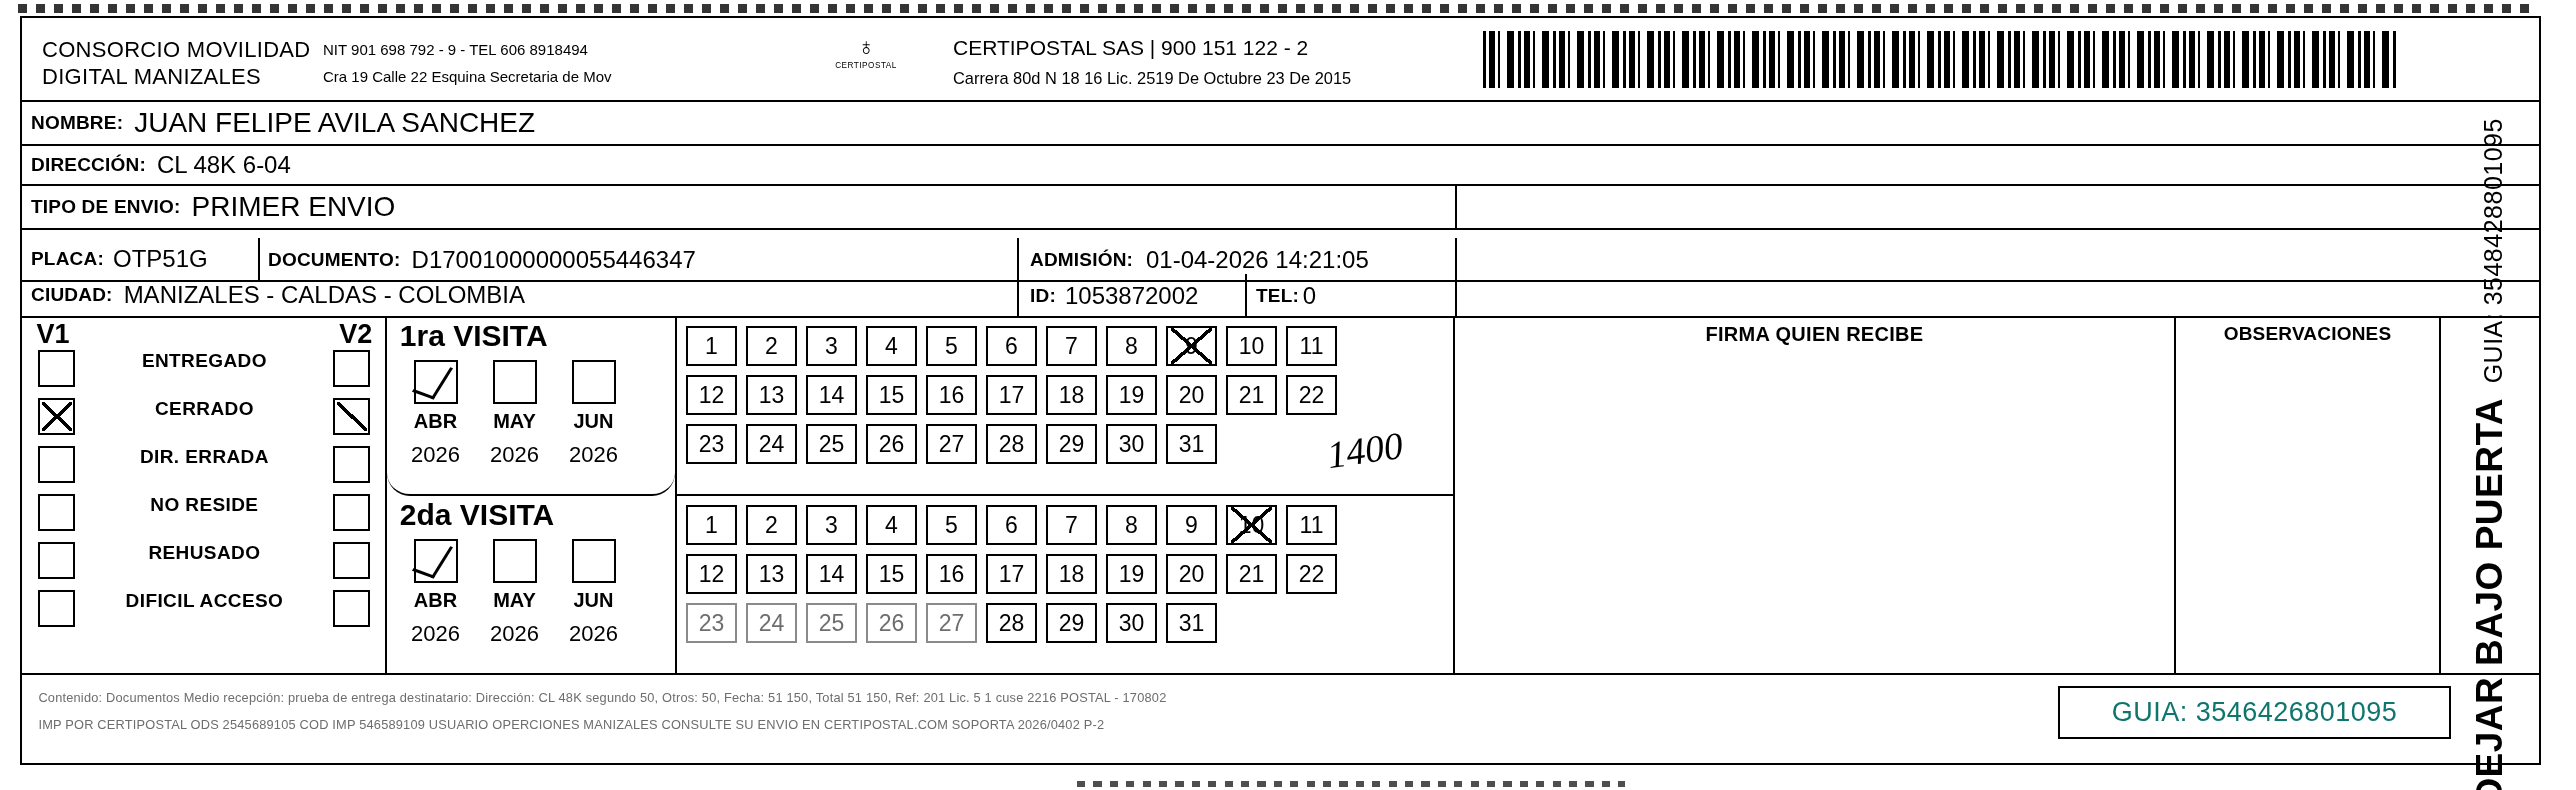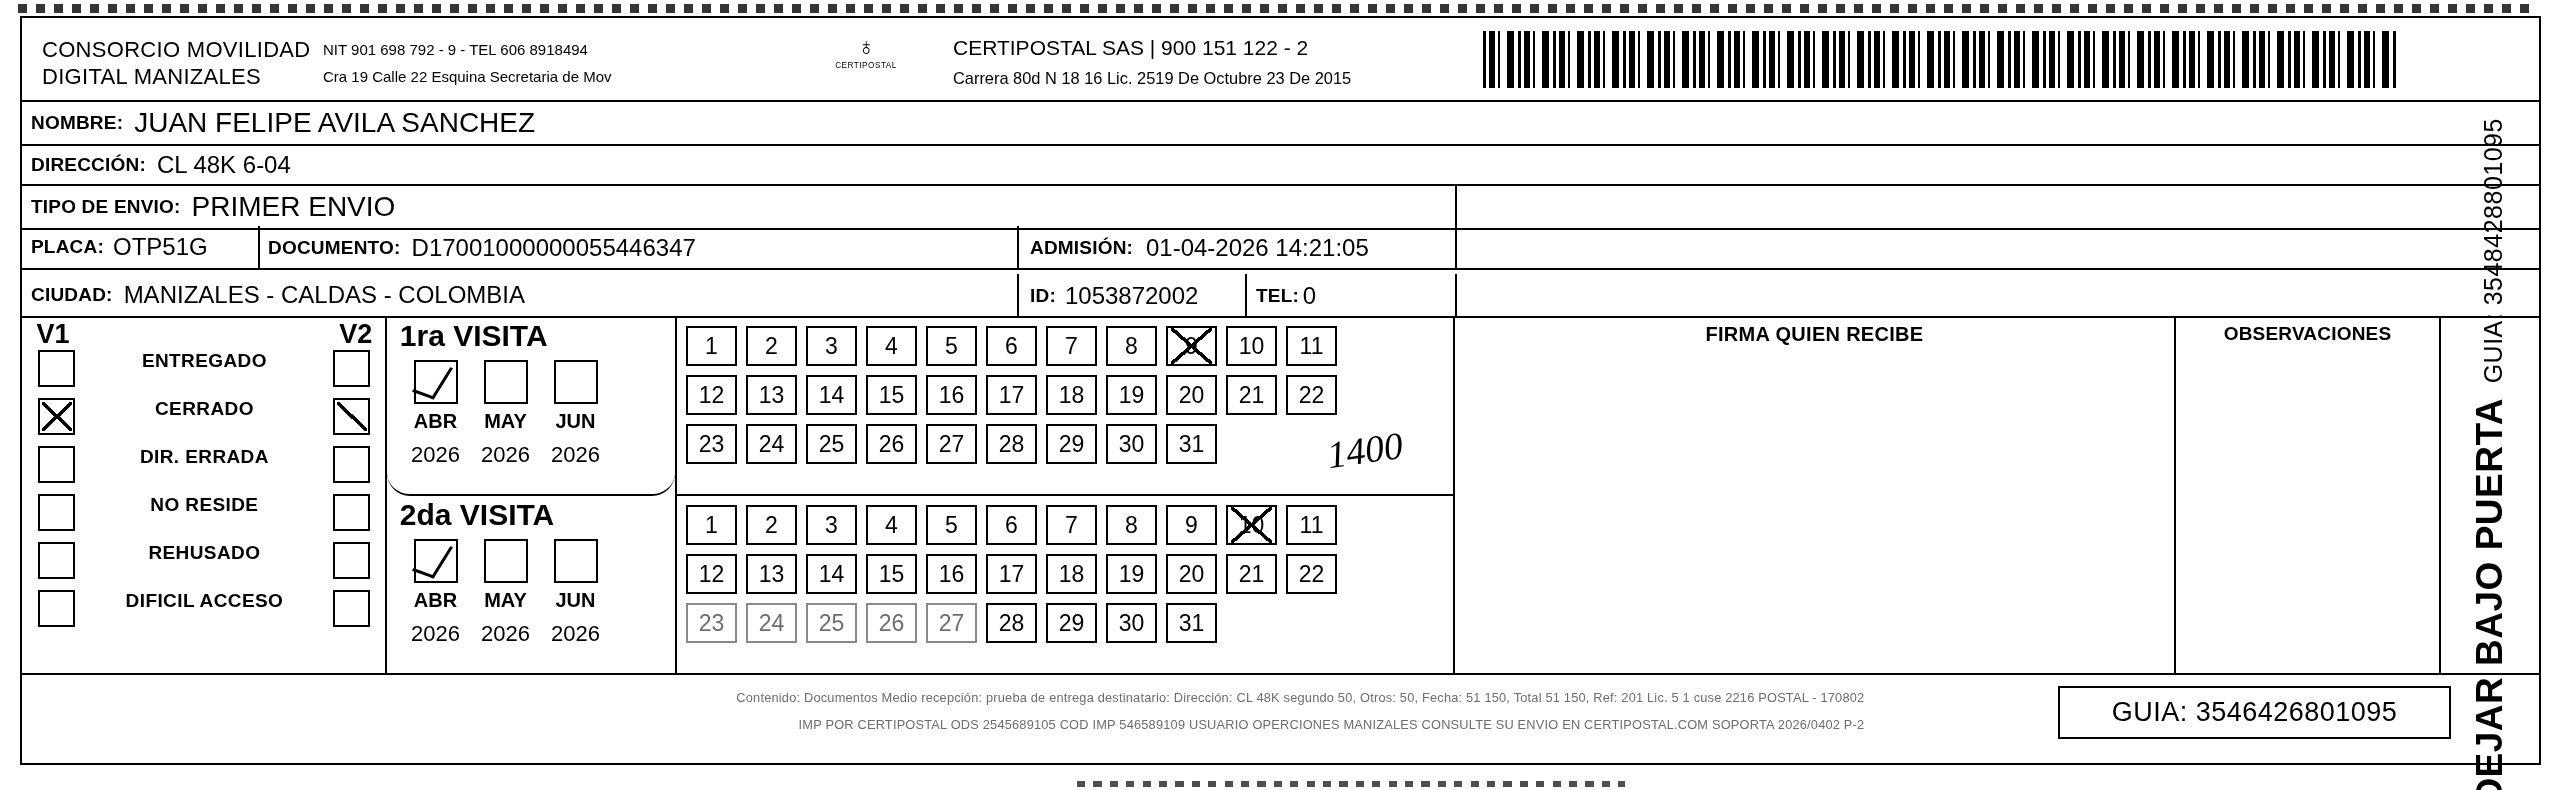--- a/index.html
+++ b/index.html
@@ -103,21 +103,21 @@
   .k {
     font-size: 19px; font-weight: bold; letter-spacing: 0.2px;
     text-transform: uppercase;
   }
   .v { font-size: 28px; }
   .v-sm { font-size: 24px; }
 
   .row-nombre { top: 84px; height: 44px; }
   .row-direccion { top: 128px; height: 40px; }
   .row-tipo { top: 168px; height: 44px; }
-  .row-placa { top: 208px; height: 44px; text-align: center; }
+  .row-placa { top: 220px; height: 44px; text-align: center; }
   .row-ciudad { top: 256px; height: 44px; }
 
   .inline { display: flex; align-items: center; height: 100%; }
 
   .vline {
     position: absolute;
     width: 0; border-left: 2.7px solid #000;
   }
 
   
@@ -179,21 +179,21 @@
     box-sizing: border-box;
     border-right: 2.7px solid #000;
   }
   .visit-block { height: 179px; box-sizing: border-box; position: relative; border-radius: 23px; }
   .visit-block.first { border-bottom: 2.7px solid #000; }
   .visit-title {
     font-size: 30px; font-weight: bold;
     padding: 1.8px 0 0 12.8px;
   }
   .months {
-    display: flex; gap: 13px;
+    display: flex; gap: 22px;
     padding: 7.3px 0 0 20px;
   }
   .month { width: 57px; text-align: center; }
   .mbox {
     width: 44px; height: 44px;
     border: 2.7px solid #000;
     box-sizing: border-box;
     margin: 0 auto;
     position: relative;
     background: #fff;
@@ -286,40 +286,39 @@
   }
   .side-main { font-size: 37px; font-weight: bold; letter-spacing: 0.5px; }
   .side-guia { font-size: 25px; letter-spacing: 0.5px; }
 
   
   .footer {
     position: absolute;
     left: 0; top: 657px;
     width: 100%; height: 86px;
     box-sizing: border-box;
-    text-align: right;
   }
   .foot-text {
     position: absolute; left: 16.4px; top: 9px;
     width: 1826px;
     color: #6d6d6d;
     font-size: 12.8px;
     line-height: 27px;
     letter-spacing: 0.2px;
     filter: blur(0.2px);
   }
   .foot-guia-box {
     position: absolute;
     left: 2036px; top: 11px;
     width: 393px; height: 53px;
     border: 2.7px solid #000;
     box-sizing: border-box;
     display: flex; align-items: center; justify-content: center;
     font-size: 27px; letter-spacing: 0.5px;
-    color: #000000;
+    color: #0f766e;
   }
 </style>
 </head>
 <body>
 
 <div id="sheet">
 
   <div class="perf-top"></div>
   <div class="perf-bottom"></div>
 

